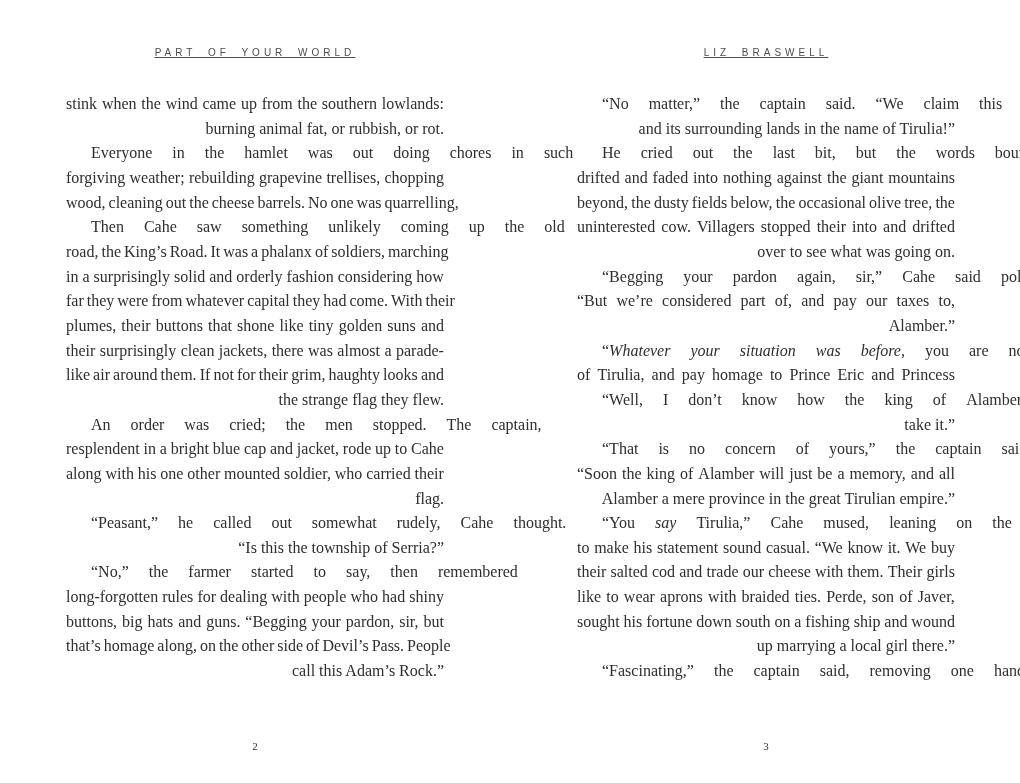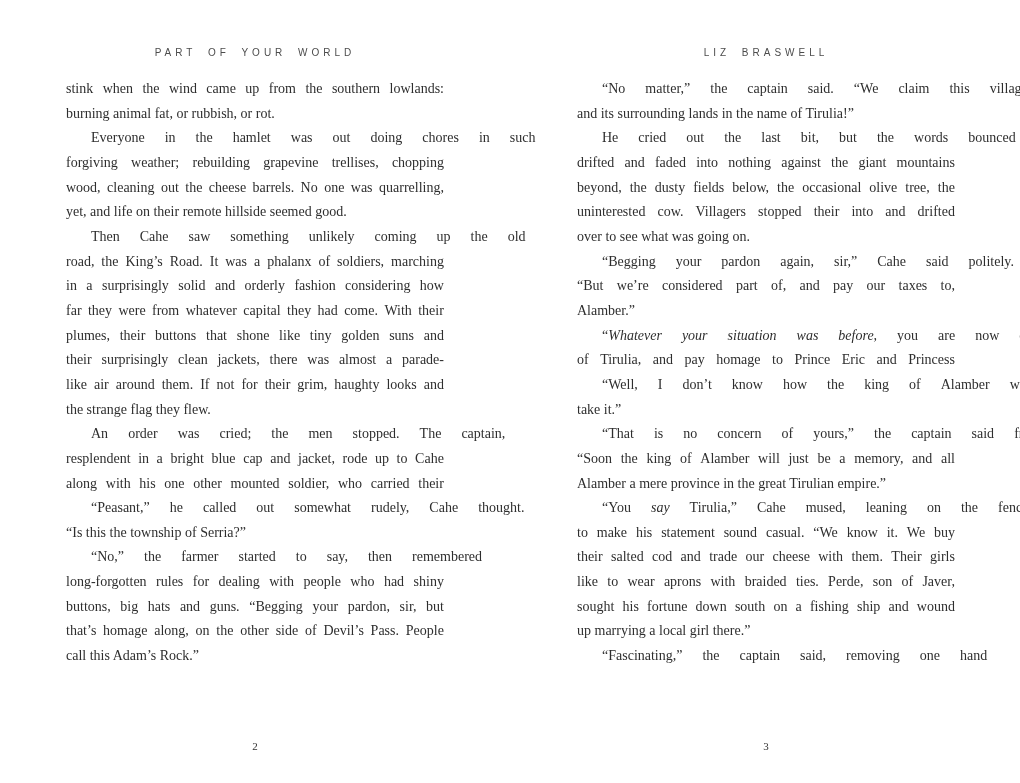--- a/index.html
+++ b/index.html
@@ -16,30 +16,32 @@
     top: 47px;
     width: 378px;
     text-align: center;
     font-family: "Liberation Sans", sans-serif;
     font-size: 10px;
     font-weight: 400;
     letter-spacing: 4px;
     word-spacing: 5px;
     color: var(--header, #4c4c4c);
     white-space: nowrap;
+    text-decoration: underline;
   }
   .header-left  { left: 66px; }
   .header-right { left: 577px; }
   .body-col {
     position: absolute;
-    top: 77px;
+    top: 92px;
     width: 378px;
-    font-size: 14px;
+    font-size: 16px;
     color: var(--text, #2e2e2e);
     box-sizing: border-box;
+    text-align: right;
   }
   .body-left  { left: 66px; }
   .body-right { left: 577px; }
   .line {
     height: 24.66px;
     line-height: 24.66px;
     white-space: nowrap;
   }
   .line.just {
     display: flex;
@@ -110,21 +112,20 @@
         <span class="word"><span>cleaning</span></span>
         <span class="word"><span>out</span></span>
         <span class="word"><span>the</span></span>
         <span class="word"><span>cheese</span></span>
         <span class="word"><span>barrels.</span></span>
         <span class="word"><span>No</span></span>
         <span class="word"><span>one</span></span>
         <span class="word"><span>was</span></span>
         <span class="word"><span>quarrelling,</span></span>
       </div>
-      <div class="line"><span>yet, and life on their remote hillside seemed good.</span></div>
       <div class="line just ind">
         <span class="word"><span>Then</span></span>
         <span class="word"><span>Cahe</span></span>
         <span class="word"><span>saw</span></span>
         <span class="word"><span>something</span></span>
         <span class="word"><span>unlikely</span></span>
         <span class="word"><span>coming</span></span>
         <span class="word"><span>up</span></span>
         <span class="word"><span>the</span></span>
         <span class="word"><span>old</span></span>
@@ -234,20 +235,21 @@
         <span class="word"><span>with</span></span>
         <span class="word"><span>his</span></span>
         <span class="word"><span>one</span></span>
         <span class="word"><span>other</span></span>
         <span class="word"><span>mounted</span></span>
         <span class="word"><span>soldier,</span></span>
         <span class="word"><span>who</span></span>
         <span class="word"><span>carried</span></span>
         <span class="word"><span>their</span></span>
       </div>
+      <div class="line"><span>flag.</span></div>
       <div class="line just ind">
         <span class="word"><span>“Peasant,”</span></span>
         <span class="word"><span>he</span></span>
         <span class="word"><span>called</span></span>
         <span class="word"><span>out</span></span>
         <span class="word"><span>somewhat</span></span>
         <span class="word"><span>rudely,</span></span>
         <span class="word"><span>Cahe</span></span>
         <span class="word"><span>thought.</span></span>
       </div>

